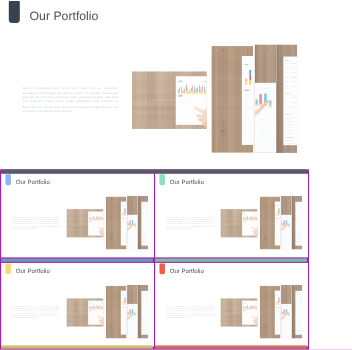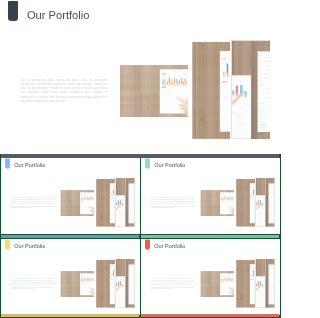--- a/index.html
+++ b/index.html
@@ -1,17 +1,17 @@
 <!DOCTYPE html>
 <html><head>
 <meta charset="utf-8">
 <style>
 html,body{margin:0;padding:0;background:#fff;}
 body{width:281px;height:318px;overflow:hidden;font-family:"Liberation Sans",sans-serif;}
-#stage{position:relative;width:281px;height:318px;background:#14532d;}
+#stage{position:relative;width:281px;height:318px;background:#a21caf;}
 .slide{position:absolute;background:#ffffff;overflow:hidden;}
 .bar{position:absolute;}
 .inner{position:absolute;left:0;top:0;width:281px;height:154px;transform-origin:0 0;}
 .tag{position:absolute;left:8.2px;top:1.0px;width:10.3px;height:20.2px;border-radius:1px 1px 3.2px 3.2px;}
 .title{position:absolute;left:26.9px;top:9.9px;font-size:11.15px;line-height:11px;white-space:nowrap;color:#4a505a;}
 .para{position:absolute;left:20.4px;top:79.0px;width:87.2px;height:24.5px;font-size:2.75px;line-height:4.15px;color:#cfd2d7;text-align:justify;overflow:hidden;}
 .art{position:absolute;left:0;top:0;}
 </style>
 </head>
 <body>

